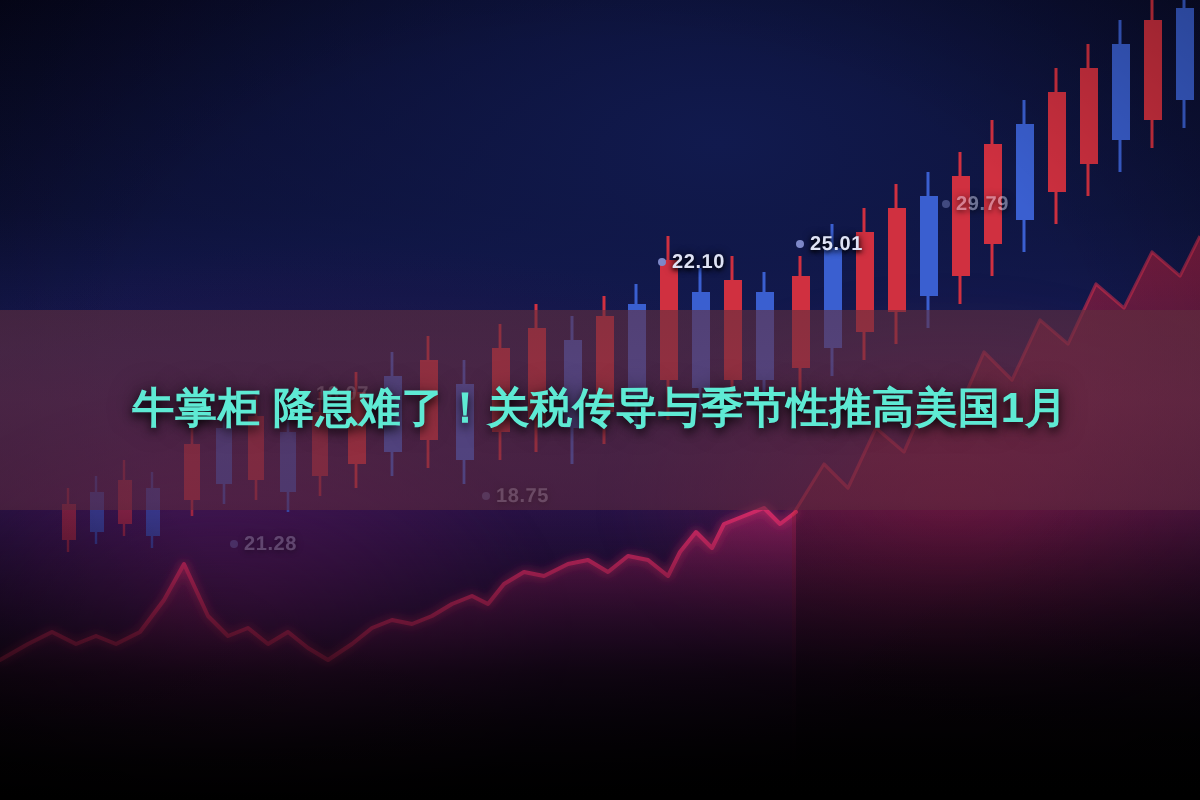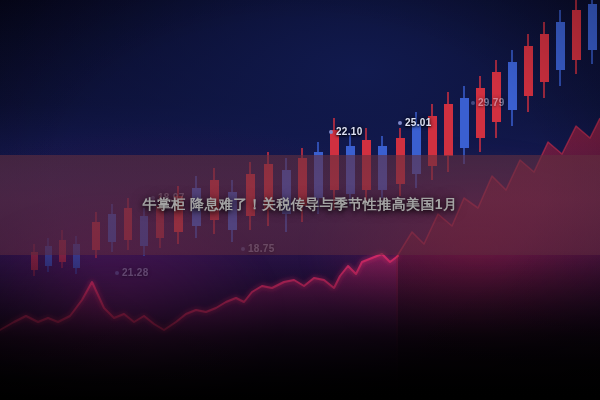--- a/index.html
+++ b/index.html
@@ -96,22 +96,22 @@
     left: 0; right: 0;
     top: 155px;
     height: 100px;
     display: flex;
     flex-direction: column;
     align-items: center;
     justify-content: center;
     gap: 2px;
   }
   .headline-line {
-    color: #a3a3a3;
-    font-size: 14px;
+    color: #5eead4;
+    font-size: 21px;
     font-weight: bold;
     line-height: 1.42;
     letter-spacing: 0.4px;
     text-shadow: 0 2px 5px rgba(0,0,0,0.85), 0 0 12px rgba(0,0,0,0.5);
     white-space: nowrap;
   }
   .headline-line.l1 { padding: 0 8px; }
 </style>
 </head>
 <body>

